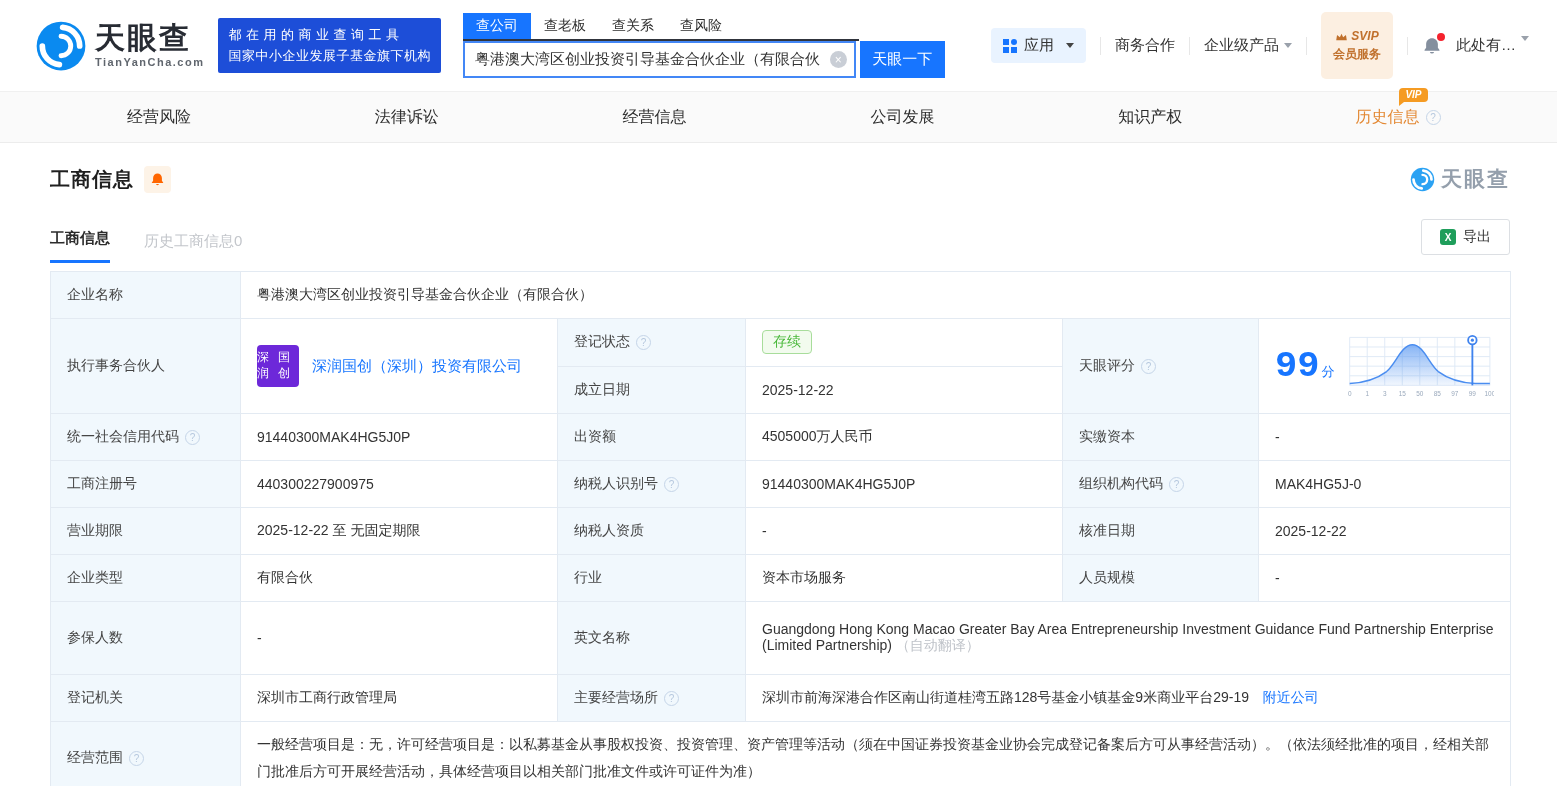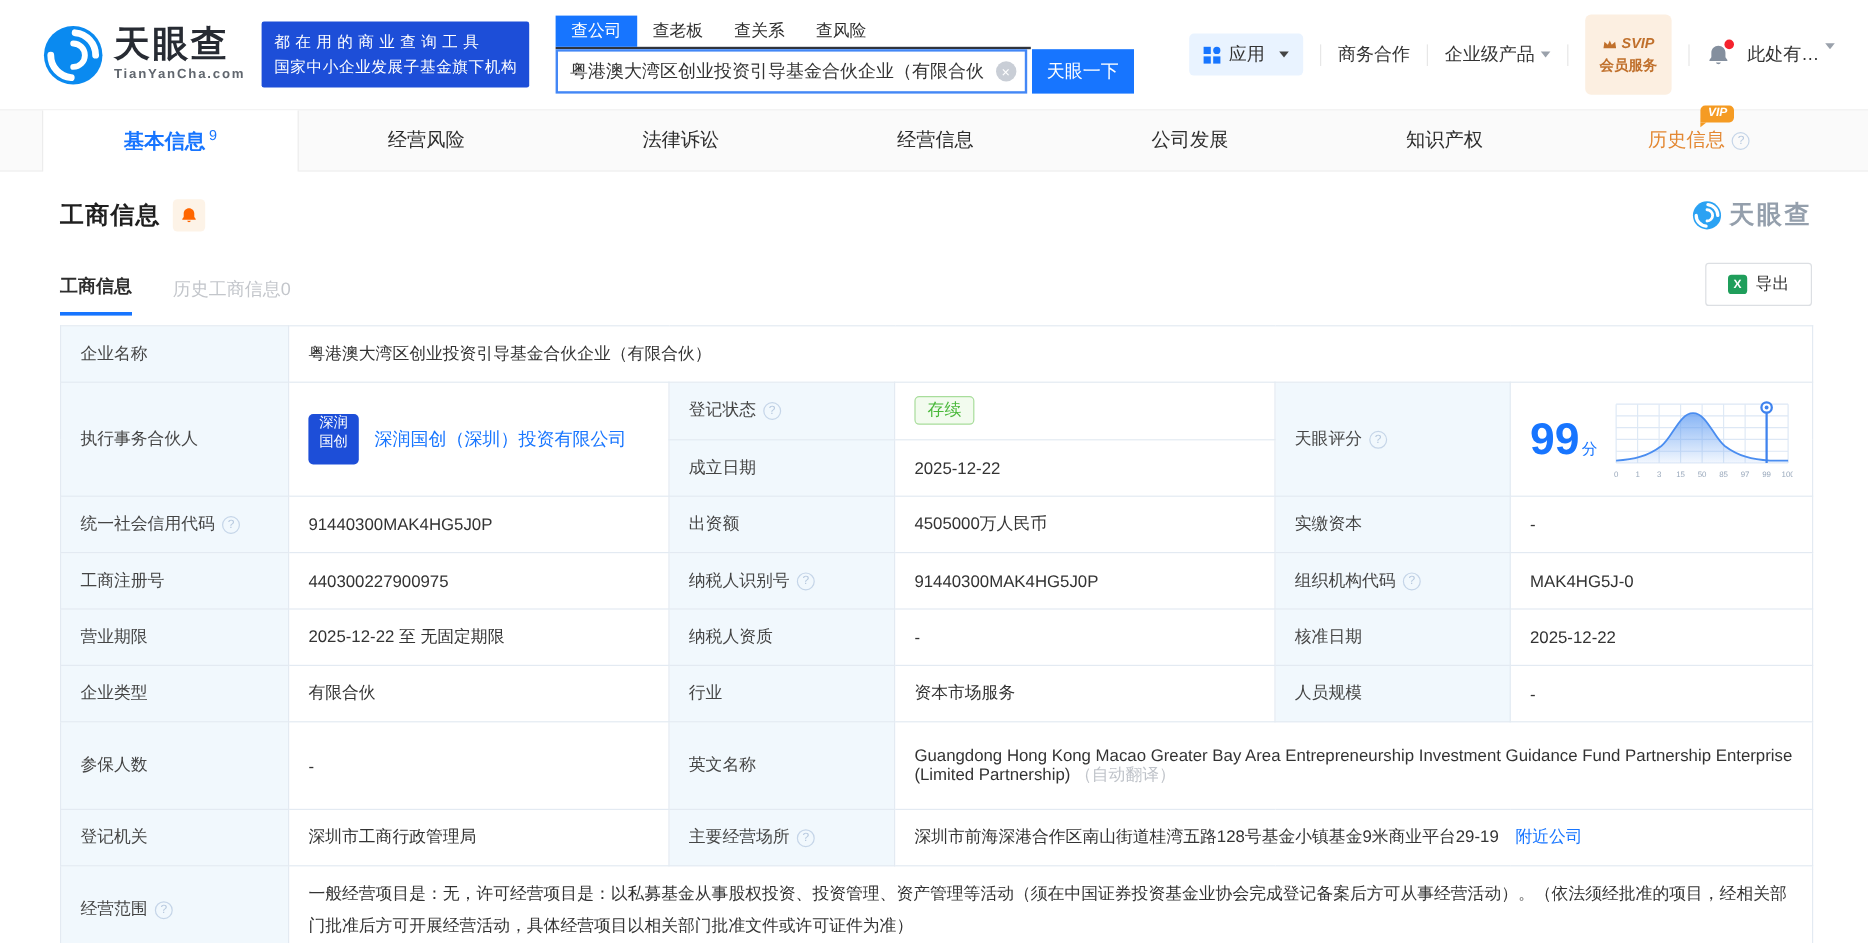--- a/index.html
+++ b/index.html
@@ -86,28 +86,28 @@
   .info-table { width:1460px; border-collapse:collapse; table-layout:fixed; margin-top:8px; }
   .info-table td { border:1px solid #e3eaf2; font-size:14px; padding:8px 16px; vertical-align:middle;
     word-break:break-word; }
   td.lbl { background:#f1f8fd; color:#454545; }
   td.lbl .lblwrap { display:inline-flex; align-items:center; }
   td.val { color:#333; background:#fff; }
   .h1 { height:47px; }
   .h2 { height:73px; }
   .link { color:#1775ff; text-decoration:none; cursor:pointer; }
   .partner { display:flex; align-items:center; gap:13px; }
-  .plogo { width:42px; height:42px; background:#1d4ed8; border-radius:4px; color:#fff; font-size:12px;
-    display:flex; flex-direction:column; align-items:center; line-height:1.3; flex:none; }
+  .plogo { width:42px; height:42px; background:#6d28d9; border-radius:4px; color:#fff; font-size:12px;
+    display:flex; flex-direction:row; align-items:center; line-height:1.3; flex:none; }
   .partner .link { font-size:15px; }
   .badge-green { display:inline-block; background:#f2fbee; border:1px solid #a8dd9b; color:#49b83a;
     border-radius:4px; padding:2px 10px; font-size:14px; }
   .score-cell { padding:6px 10px 6px 18px; }
   .score-wrap { display:flex; align-items:center; gap:12px; }
-  .score-num { color:#1775ff; white-space:nowrap; }
+  .score-num { color:#1775ff; white-space:nowrap;font-family:Liberation Mono, monospace; }
   .score-big { font-size:37px; font-weight:bold; }
   .score-unit { font-size:13px; margin-left:2px; }
   .gray-note { color:#bfc3c9; }
   .addr-link { margin-left:10px; }
   .scope { line-height:1.9; }
 </style>
 </head>
 <body>
 
 <header class="topbar">
@@ -180,24 +180,20 @@
       <i class="reddot"></i>
     </div>
     <div class="user-chip">
       <span>此处有…</span>
       <span class="caret gray"></span>
     </div>
   </div>
 </header>
 
 <nav class="page-tabs">
-  <div class="ptab active">
-    <span>基本信息</span>
-    <sup>9</sup>
-  </div>
   <div class="ptab">经营风险</div>
   <div class="ptab">法律诉讼</div>
   <div class="ptab">经营信息</div>
   <div class="ptab">公司发展</div>
   <div class="ptab">知识产权</div>
   <div class="ptab vip">
     <span class="vip-anchor">
       <span class="vip-tag">VIP</span>
       <span>历史信息</span>
     </span>

